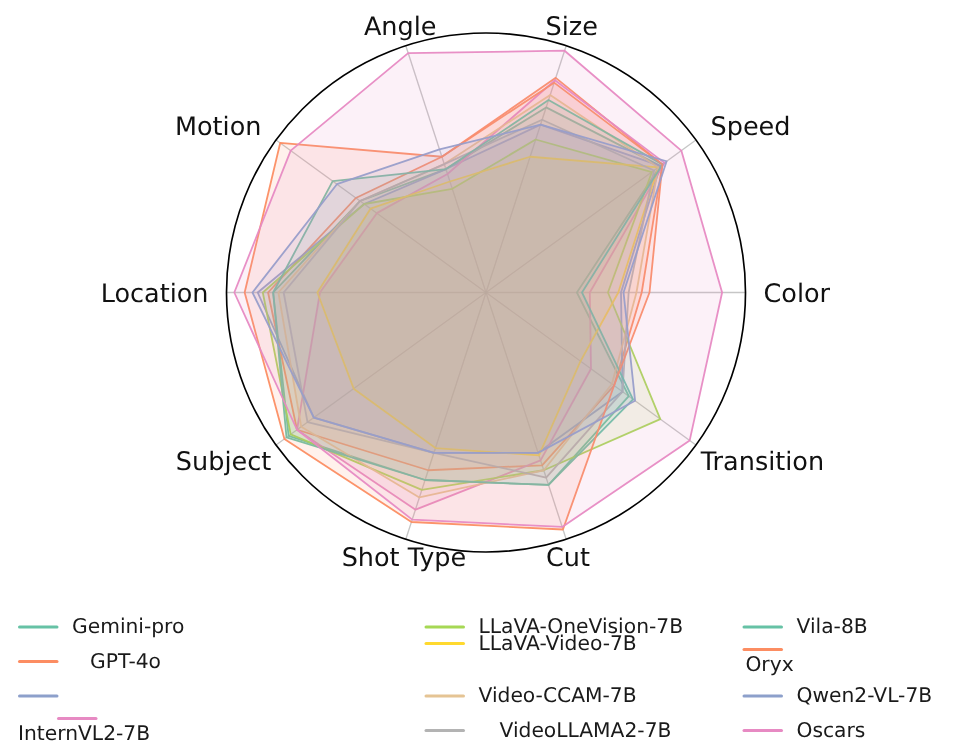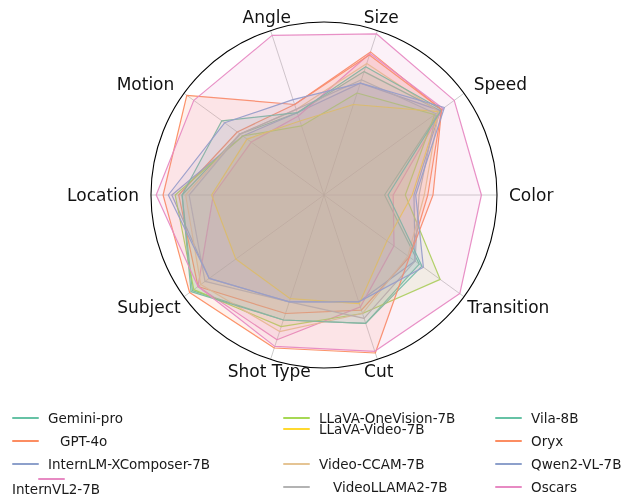--- a/index.html
+++ b/index.html
@@ -65,21 +65,20 @@
     <div class="legend-item" style="left: 12px; top: 11px;">
       <span class="legend-swatch" style="background: rgb(102, 194, 165);"></span>
       <span class="legend-label">Gemini-pro</span>
     </div>
     <div class="legend-item" style="left: 12px; top: 34px; gap: 12px;">
       <span class="legend-swatch" style="background: rgb(252, 141, 98);"></span>
       <span class="legend-label">GPT-4o</span>
     </div>
     <div class="legend-item" style="left: 12px; top: 57px;">
       <span class="legend-swatch" style="background: rgb(141, 160, 203);"></span>
-      <span class="legend-label">InternLM-XComposer-7B</span>
     </div>
     <div class="legend-item" style="left: 12px; top: 80px; flex-direction: column;">
       <span class="legend-swatch" style="background: rgb(231, 138, 195);"></span>
       <span class="legend-label">InternVL2-7B</span>
     </div>
     <div class="legend-item" style="left: 283px; top: 11px;">
       <span class="legend-swatch" style="background: rgb(166, 216, 84);"></span>
       <span class="legend-label">LLaVA-OneVision-7B</span>
     </div>
     <div class="legend-item" style="left: 283px; top: 22px;">
@@ -91,21 +90,21 @@
       <span class="legend-label">Video-CCAM-7B</span>
     </div>
     <div class="legend-item" style="left: 283px; top: 80px; gap: 14px;">
       <span class="legend-swatch" style="background: rgb(179, 179, 179);"></span>
       <span class="legend-label">VideoLLAMA2-7B</span>
     </div>
     <div class="legend-item" style="left: 495px; top: 11px;">
       <span class="legend-swatch" style="background: rgb(102, 194, 165);"></span>
       <span class="legend-label">Vila-8B</span>
     </div>
-    <div class="legend-item" style="left: 495px; top: 34px;">
+    <div class="legend-item" style="left: 495px; top: 34px; flex-direction: column;">
       <span class="legend-swatch" style="background: rgb(252, 141, 98);"></span>
       <span class="legend-label">Oryx</span>
     </div>
     <div class="legend-item" style="left: 495px; top: 57px;">
       <span class="legend-swatch" style="background: rgb(141, 160, 203);"></span>
       <span class="legend-label">Qwen2-VL-7B</span>
     </div>
     <div class="legend-item" style="left: 495px; top: 80px;">
       <span class="legend-swatch" style="background: rgb(231, 138, 195);"></span>
       <span class="legend-label">Oscars</span>

